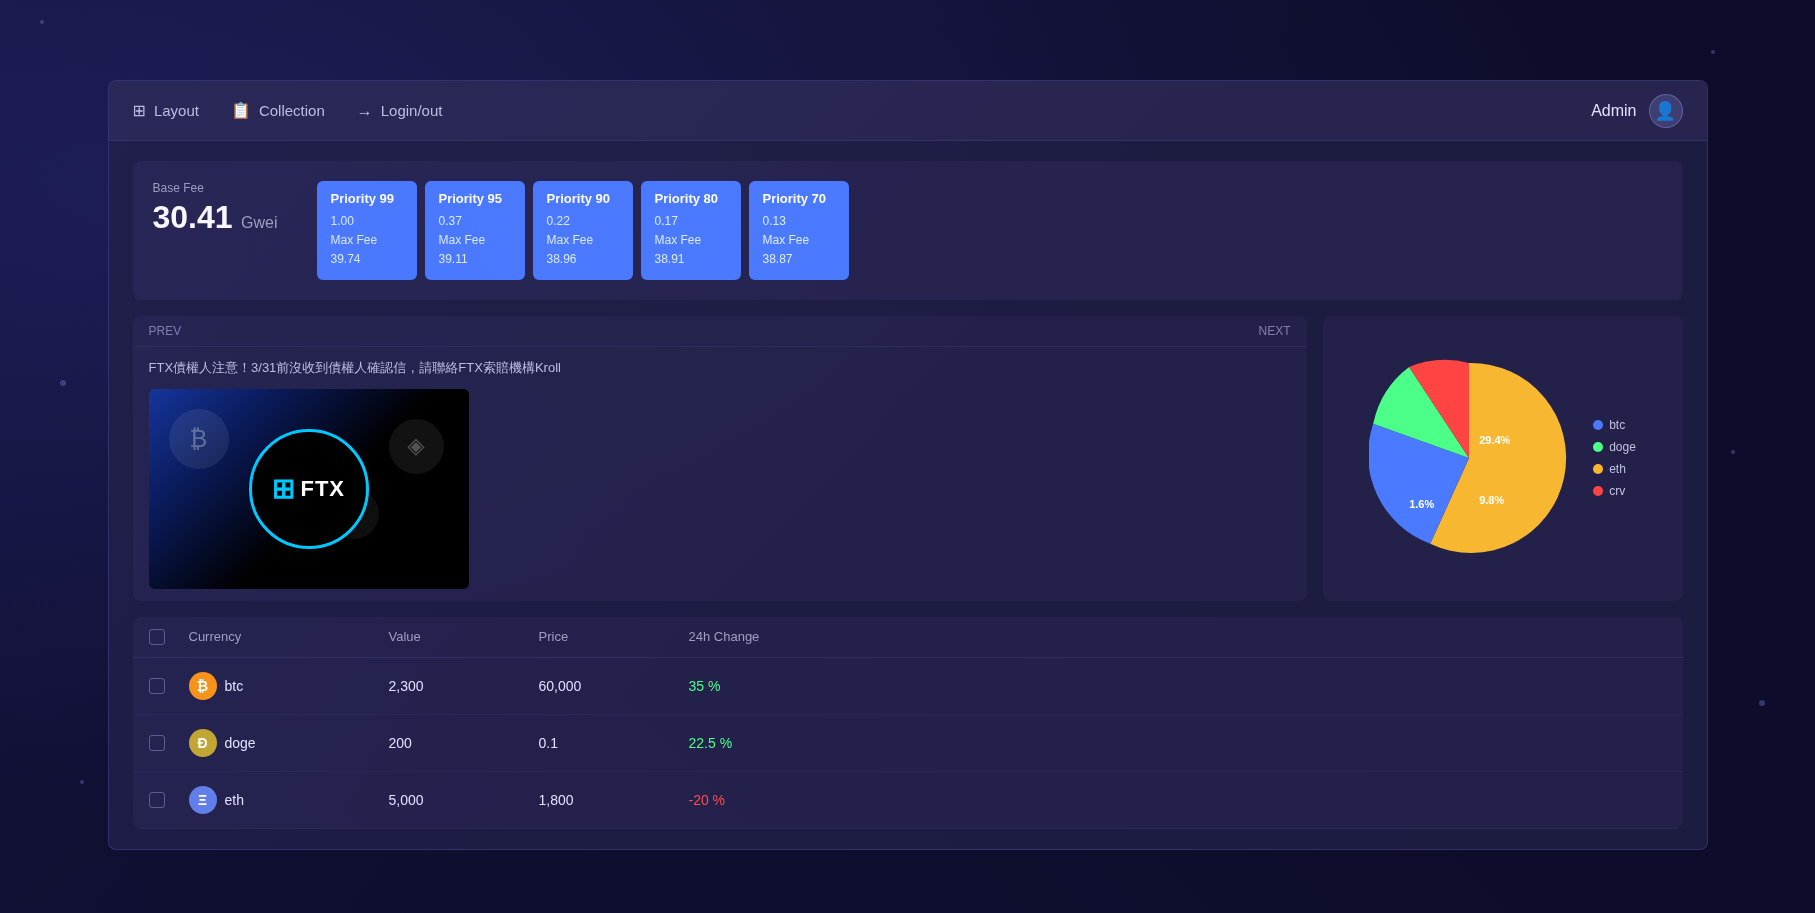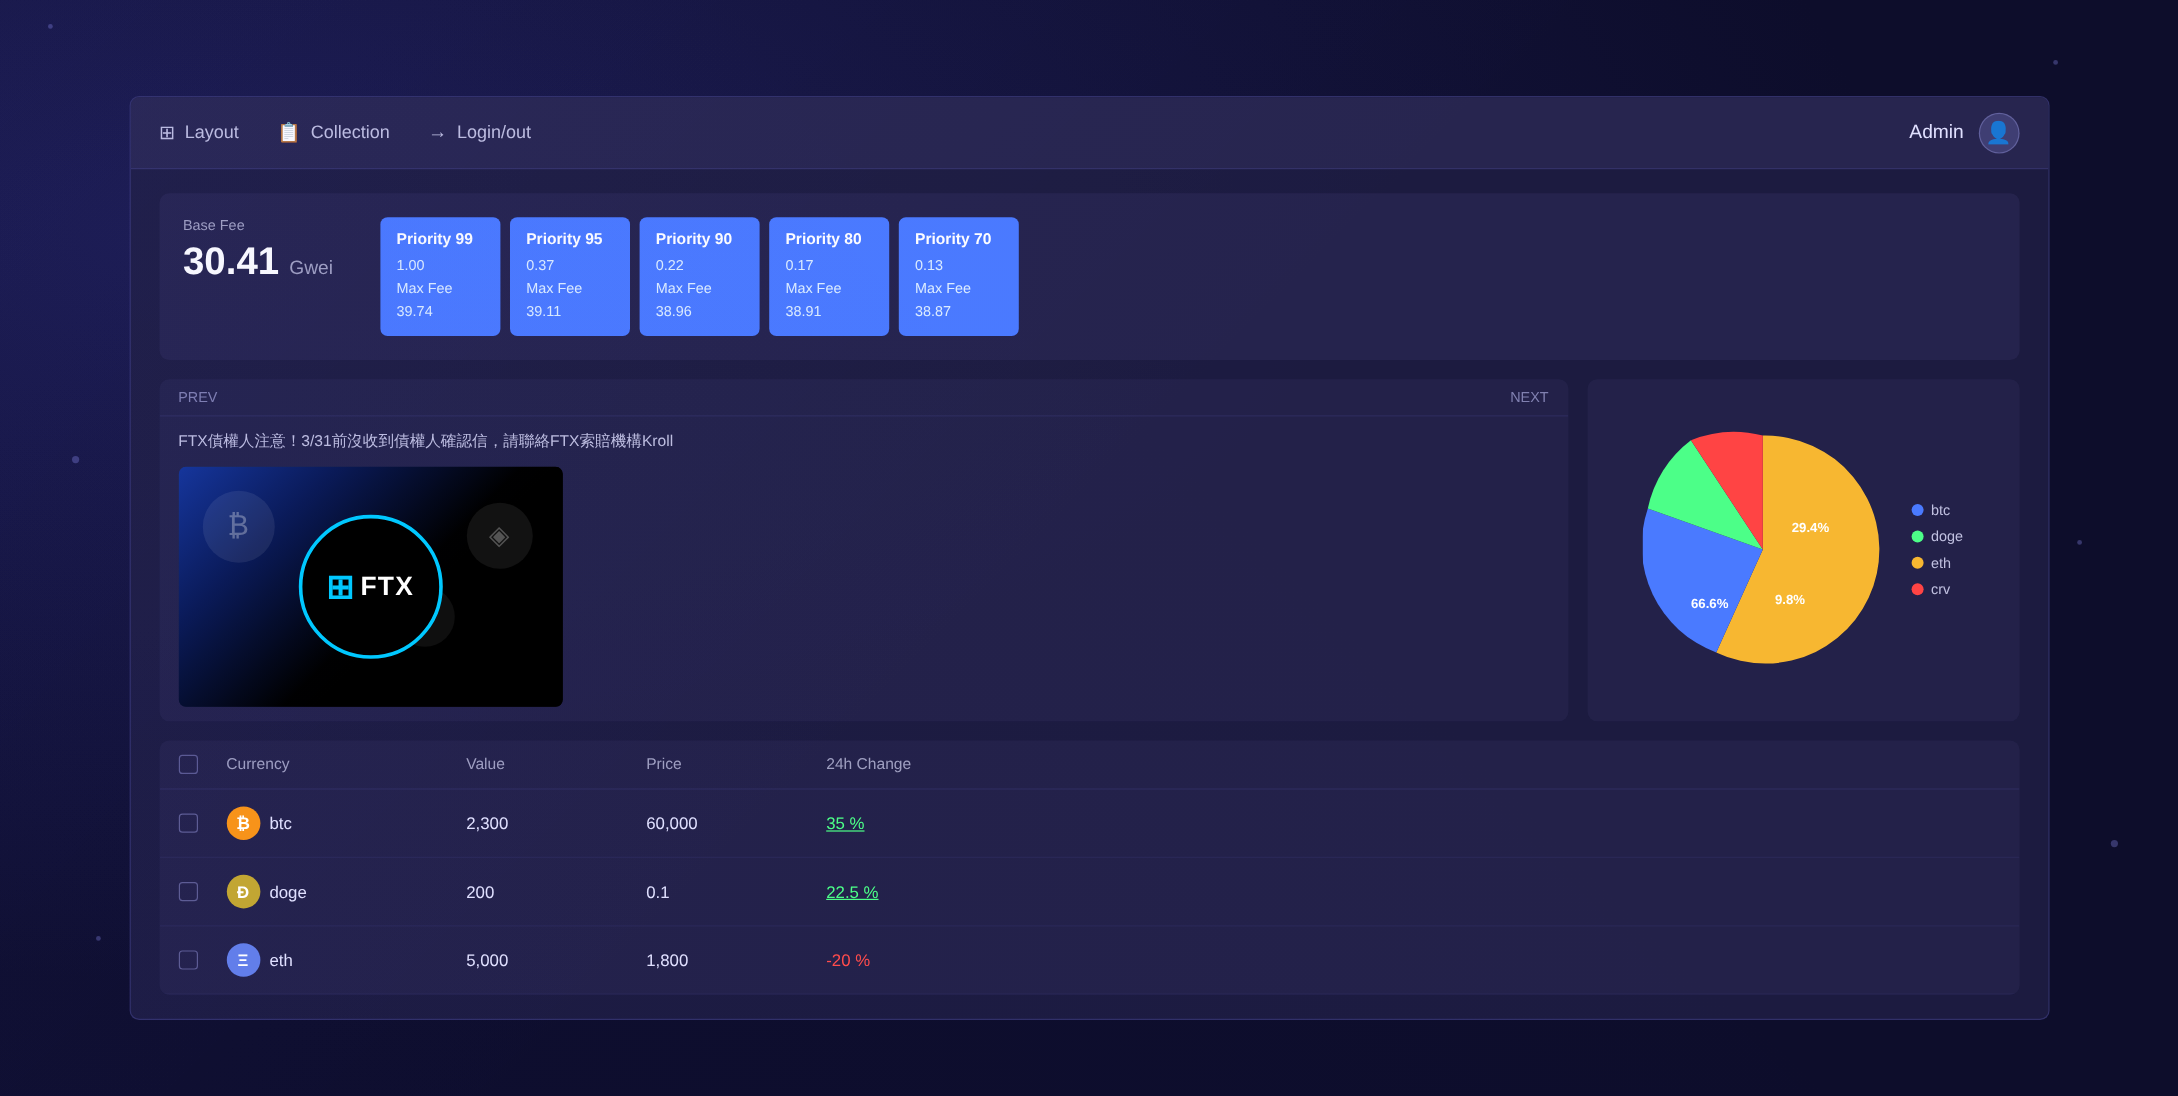--- a/index.html
+++ b/index.html
@@ -264,21 +264,21 @@
       width: 28px;
       height: 28px;
       border-radius: 50%;
       display: flex;
       align-items: center;
       justify-content: center;
       font-size: 14px;
       font-weight: bold;
       color: #fff;
     }
-    .change-positive { color: #4cff88; text-decoration: underline; }
+    .change-positive { color: #4cff88; }
     .change-negative { color: #ff4c4c; }
     .checkbox {
       width: 16px;
       height: 16px;
       border: 1px solid rgba(150,150,220,0.5);
       border-radius: 3px;
       background: transparent;
       cursor: pointer;
     }
     .table-container {
@@ -390,22 +390,22 @@
           <svg width="200" height="200" viewBox="0 0 200 200">
 
             <path d="M100,100 L100,5 A95,95 0 1 1 61.2,185.7 Z" fill="#f7b731"></path>
 
             <path d="M100,100 L61.2,185.7 A95,95 0 0 1 4.2,65.8 Z" fill="#4a7aff"></path>
 
             <path d="M100,100 L4.2,65.8 A95,95 0 0 1 40.1,8.9 Z" fill="#4cff88"></path>
 
             <path d="M100,100 L40.1,8.9 A95,95 0 0 1 100,5 Z" fill="#ff4444"></path>
           </svg>
-          <div class="pie-label" style="top:38%;left:55%;margin-left:14px;">29.4%</div>
-          <div class="pie-label" style="top:70%;left:20%;">66.6%</div>
+          <div class="pie-label" style="top:38%;left:55%;">29.4%</div>
+          <div class="pie-label" style="top:70%;left:20%;">1.6%</div>
           <div class="pie-label" style="top:68%;left:55%;">9.8%</div>
         </div>
         <div class="chart-legend" id="chart-legend-container">
         <div class="legend-item">
     <div class="legend-dot" style="background:#4a7aff;"></div>
     <span>btc</span>
   </div>
             <div class="legend-item">
     <div class="legend-dot" style="background:#4cff88;"></div>
     <span>doge</span>

